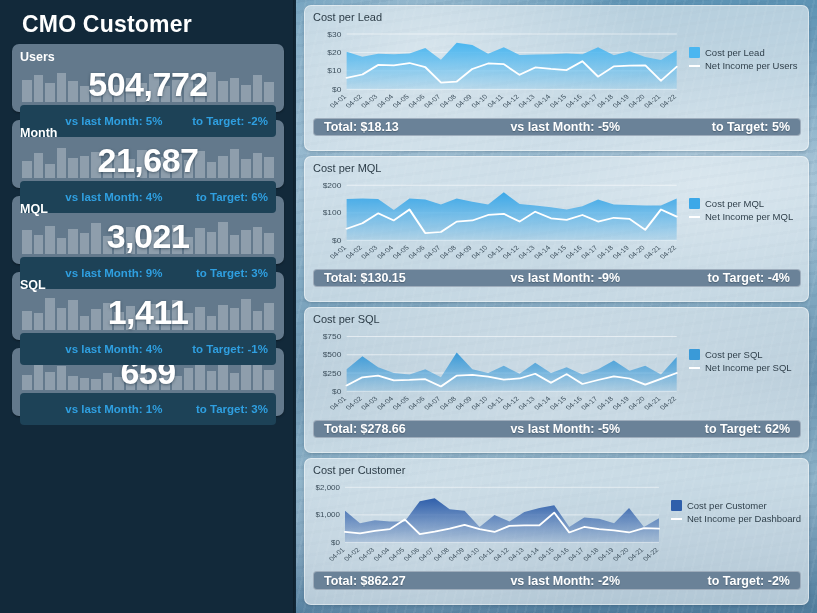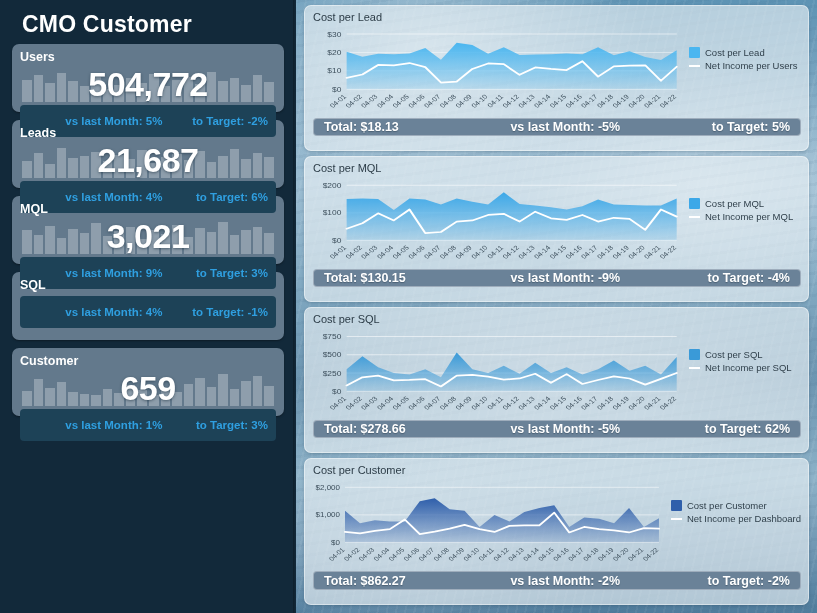--- a/index.html
+++ b/index.html
@@ -184,21 +184,21 @@
               <i style="height:56%"></i>
             </div>
        <div class="kpi-value">504,772</div>
      </div>
      <div class="kpi-foot">
        <span class="f1">vs last Month: 5%</span>
        <span class="f2">to Target: -2%</span>
      </div>
         </div>
         <div class="kpi-card">
-          <div class="kpi-title">Leads</div>
+          <div class="kpi-title">Month</div>
      <div class="kpi-body">
        <div class="spark">
               <i style="height:48%"></i>
               <i style="height:70%"></i>
               <i style="height:38%"></i>
               <i style="height:84%"></i>
               <i style="height:56%"></i>
               <i style="height:60%"></i>
               <i style="height:72%"></i>
               <i style="height:46%"></i>
@@ -253,27 +253,53 @@
             </div>
        <div class="kpi-value">3,021</div>
      </div>
      <div class="kpi-foot">
        <span class="f1">vs last Month: 9%</span>
        <span class="f2">to Target: 3%</span>
      </div>
         </div>
         <div class="kpi-card">
           <div class="kpi-title">SQL</div>
+     <div class="kpi-body">
+       <div class="spark">
+              <i style="height:54%"></i>
+              <i style="height:46%"></i>
+              <i style="height:88%"></i>
+              <i style="height:62%"></i>
+              <i style="height:84%"></i>
+              <i style="height:40%"></i>
+              <i style="height:58%"></i>
+              <i style="height:76%"></i>
+              <i style="height:50%"></i>
+              <i style="height:68%"></i>
+              <i style="height:44%"></i>
+              <i style="height:72%"></i>
+              <i style="height:56%"></i>
+              <i style="height:82%"></i>
+              <i style="height:48%"></i>
+              <i style="height:64%"></i>
+              <i style="height:38%"></i>
+              <i style="height:70%"></i>
+              <i style="height:60%"></i>
+              <i style="height:86%"></i>
+              <i style="height:52%"></i>
+              <i style="height:74%"></i>
+            </div>
+       <div class="kpi-value">1,411</div>
+     </div>
      <div class="kpi-foot">
        <span class="f1">vs last Month: 4%</span>
        <span class="f2">to Target: -1%</span>
      </div>
         </div>
         <div class="kpi-card">
-          <div class="kpi-title">Customer</div>
      <div class="kpi-body">
        <div class="spark">
               <i style="height:42%"></i>
               <i style="height:74%"></i>
               <i style="height:50%"></i>
               <i style="height:66%"></i>
               <i style="height:38%"></i>
               <i style="height:34%"></i>
               <i style="height:30%"></i>
               <i style="height:46%"></i>

